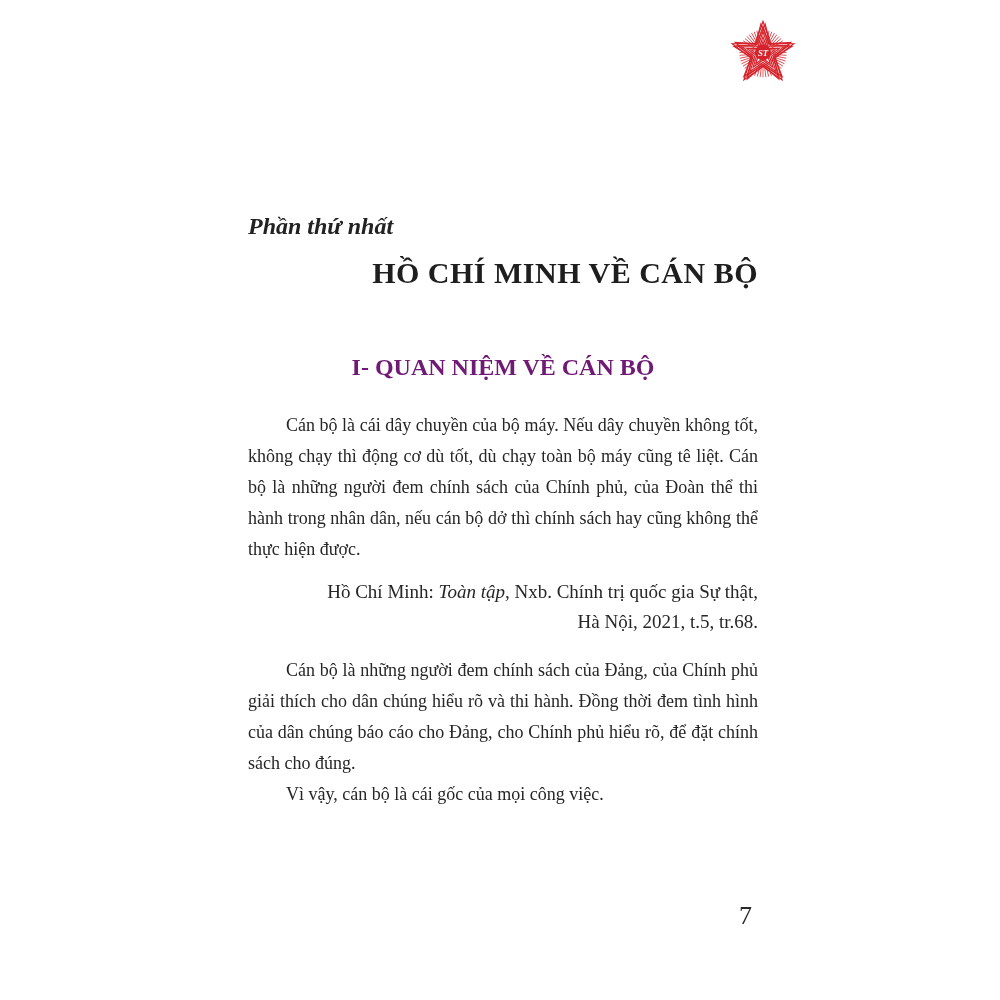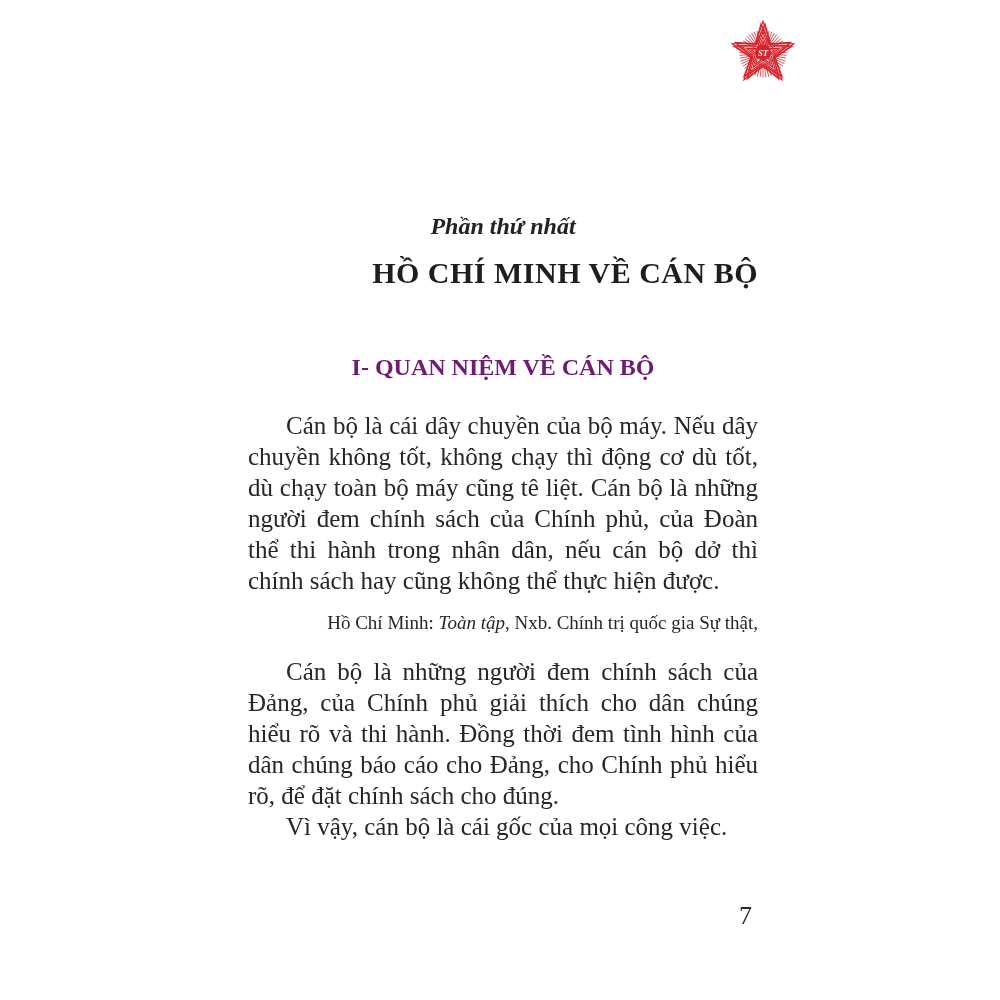--- a/index.html
+++ b/index.html
@@ -25,21 +25,21 @@
   }
   .logo svg { display: block; width: 100%; height: 100%; }
   .content {
     position: absolute;
     left: 248px;
     top: 0;
     width: 510px;
   }
   .part-label {
     margin-top: 212px;
-    text-align: center;
+    text-align: left;
     font-size: 24px;
     line-height: 28px;
     font-weight: bold;
     font-style: italic;
     color: #222222;
   }
   .part-title {
     margin: 14px 0 0 0;
     text-align: right;
     font-size: 30px;
@@ -53,21 +53,21 @@
     text-align: center;
     font-size: 24px;
     line-height: 30px;
     font-weight: bold;
     color: #701a75;
   }
   .quotes { margin-top: 28px; }
   .quote + .quote { margin-top: 18px; }
   .body-par {
     margin: 0;
-    font-size: 25px;
+    font-size: 18px;
     line-height: 31px;
     text-align: justify;
     text-indent: 38px;
     color: #262626;
   }
   .citation {
     margin-top: 12px;
     text-align: right;
     font-size: 19px;
     line-height: 30px;
@@ -126,20 +126,21 @@
     <div class="part-label">Phần thứ nhất</div>
     <h1 class="part-title">HỒ CHÍ MINH VỀ CÁN BỘ</h1>
     <h2 class="section-title">I- QUAN NIỆM VỀ CÁN BỘ</h2>
     <div class="quotes">
   <section class="quote">
     <div class="paragraphs">
             <p class="body-par">Cán bộ là cái dây chuyền của bộ máy. Nếu dây chuyền không tốt, không chạy thì động cơ dù tốt, dù chạy toàn bộ máy cũng tê liệt. Cán bộ là những người đem chính sách của Chính phủ, của Đoàn thể thi hành trong nhân dân, nếu cán bộ dở thì chính sách hay cũng không thể thực hiện được.</p>
           </div>
     <div class="citation">
             <div class="citation-line"><span>Hồ Chí Minh: </span><em>Toàn tập</em><span>, Nxb. Chính trị quốc gia Sự thật,</span></div>
+            <div class="citation-line"><span>Hà Nội, 2021, t.5, tr.68.</span></div>
           </div>
   </section>
 
   <section class="quote">
     <div class="paragraphs">
             <p class="body-par">Cán bộ là những người đem chính sách của Đảng, của Chính phủ giải thích cho dân chúng hiểu rõ và thi hành. Đồng thời đem tình hình của dân chúng báo cáo cho Đảng, cho Chính phủ hiểu rõ, để đặt chính sách cho đúng.</p>
             <p class="body-par">Vì vậy, cán bộ là cái gốc của mọi công việc.</p>
           </div>
   </section>
 </div>

